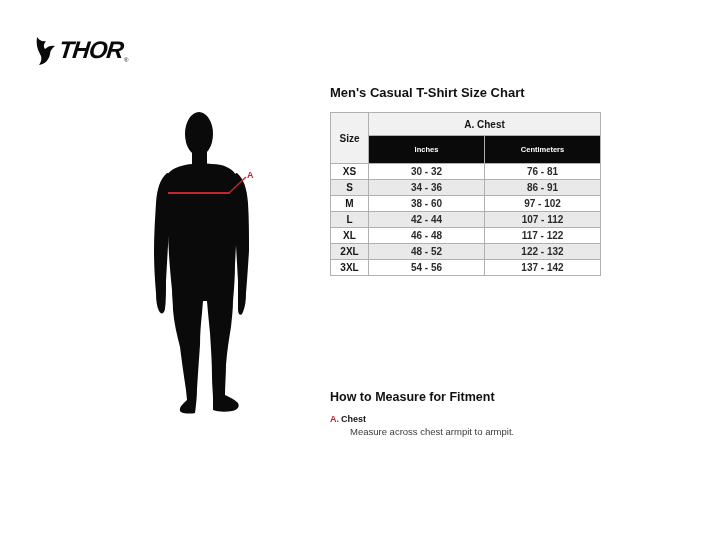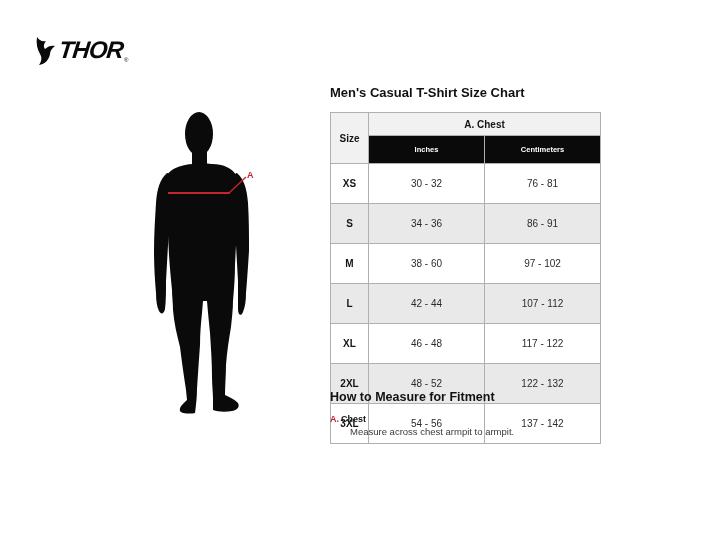--- a/index.html
+++ b/index.html
@@ -35,23 +35,23 @@
   .chart-title{position:absolute;left:330px;top:85px;width:280px;font-size:13px;font-weight:bold;color:#111;}
 
   table.size-table{position:absolute;left:330px;top:112px;width:270px;border-collapse:collapse;table-layout:fixed;}
   table.size-table col.c-size{width:38px;}
   table.size-table col.c-in{width:116px;}
   table.size-table col.c-cm{width:116px;}
   table.size-table th,table.size-table td{border:1px solid var(--table-border);text-align:center;vertical-align:middle;}
   th.h-size{background:var(--table-header-bg);font-size:10px;font-weight:bold;}
   th.h-group{background:var(--table-header-bg);font-size:10px;font-weight:bold;height:23px;}
   th.h-sub{background:var(--table-subheader-bg);color:#fff;font-size:7.5px;font-weight:bold;height:28px;border-color:#3a3a3a;border-left-color:var(--table-border);border-right-color:var(--table-border);}
-  tbody th,tbody td{height:40px;font-size:10px;}
+  tbody th,tbody td{height:16px;font-size:10px;}
   tbody th{font-weight:bold;}
-  tbody td{font-weight:normal;color:#2b2b2b;}
+  tbody td{font-weight:bold;color:#2b2b2b;}
   tbody tr:nth-child(even){background:var(--row-alt-bg);}
   tbody tr:nth-child(odd){background:#fff;}
 
   .measure-section{position:absolute;left:330px;top:390px;width:280px;}
   .measure-heading{font-size:12.5px;font-weight:bold;color:#111;}
   .measure-item{margin-top:10px;}
   .measure-item-title{font-size:9px;font-weight:bold;}
   .measure-key{color:var(--accent-red);}
   .measure-name{color:#141414;margin-left:2px;}
   .measure-desc{font-size:9.5px;color:#3a3a3a;margin-top:2px;margin-left:20px;}

